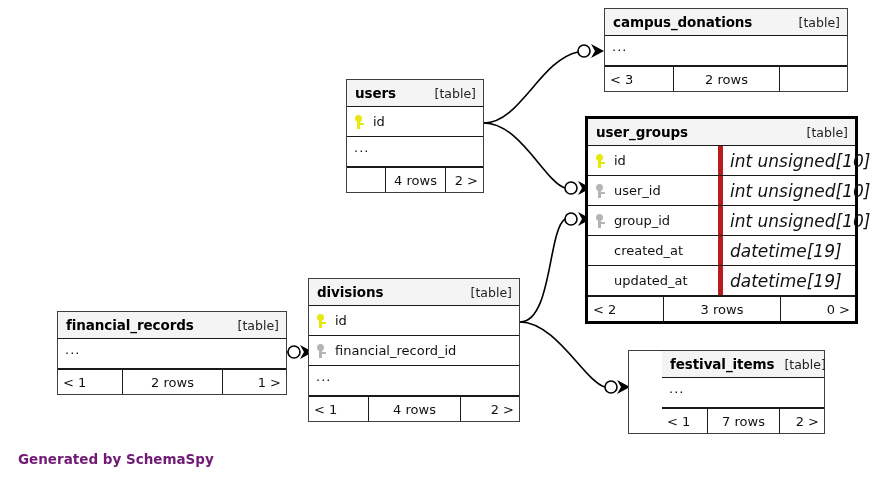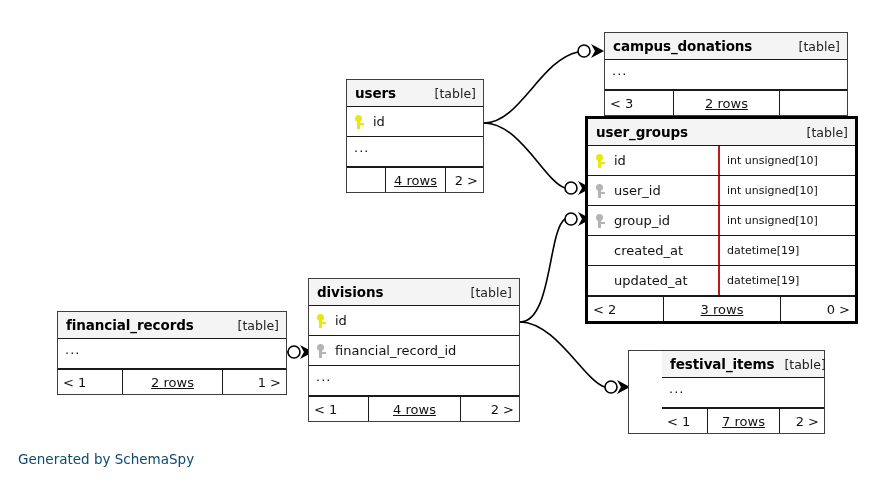--- a/index.html
+++ b/index.html
@@ -86,23 +86,24 @@
     white-space: nowrap;
     overflow: hidden;
     font-size: 13px;
   }
   .col-type {
     box-sizing: border-box;
     flex: 0 0 auto;
     display: flex;
     align-items: center;
     padding: 0 6px 0 7px;
-    border-left: 2px solid #b91c1c;
-    white-space: nowrap;
-    font-size: 11px;
+    border-left: 5px solid #b91c1c;
+    white-space: nowrap;
+    font-size: 17px;
+    font-style: italic;
   }
 
   
   .col-row.ellip .col-name {
     align-items: flex-start;
     padding-top: 3px;
     letter-spacing: 1px;
     font-size: 13px;
   }
 
@@ -152,31 +153,32 @@
     white-space: nowrap;
     overflow: hidden;
   }
   .foot-cell:first-child { border-left: none; }
   .foot-cell.c-left   { justify-content: flex-start; }
   .foot-cell.c-center { justify-content: center; }
   .foot-cell.c-right  { justify-content: flex-end; }
 
   
   .f3 .foot-cell:nth-child(1) { flex: 0 0 28%; }
-  .f3 .foot-cell:nth-child(2) { flex: 1 1 auto; text-decoration: underline; }
+  .f3 .foot-cell:nth-child(2) { flex: 1 1 auto; }
   .f3 .foot-cell:nth-child(3) { flex: 0 0 28%; }
 
   
   #credit {
     position: absolute;
     left: 18px;
     top: 451px;
     font-size: 13.5px;
-    color: #0c4a6e;
-    white-space: nowrap;
+    color: #701a75;
+    white-space: nowrap;
+    font-weight: bold;
   }
 </style>
 </head>
 <body>
 
 <div id="canvas">
 
   <svg id="edges" width="883" height="481" viewBox="0 0 883 481" xmlns="http://www.w3.org/2000/svg">
     <g fill="none" stroke="#000000" stroke-width="1.6">
 
@@ -201,21 +203,21 @@
 
     <g fill="#000000" stroke="none">
       <polygon points="591,44 604,51 591,58 595,51"></polygon>
       <polygon points="578,181 591,188 578,195 582,188"></polygon>
       <polygon points="578,212 591,219 578,226 582,219"></polygon>
       <polygon points="617,380 630,387 617,394 621,387"></polygon>
       <polygon points="300,345 313,352 300,359 304,352"></polygon>
     </g>
   </svg>
 
-  <div class="tbl" style="left:604px; top:8px; width:244px;margin-top:24px;">
+  <div class="tbl" style="left:604px; top:8px; width:244px;">
     <div class="tbl-head">
       <span class="tbl-name">campus_donations</span>
       <span class="tbl-kind">[table]</span>
     </div>
     <div class="col-row ellip">
       <span class="col-name">...</span>
     </div>
     <div class="tbl-foot f3">
       <span class="foot-cell c-left">&lt; 3</span>
       <span class="foot-cell c-center">2 rows</span>

